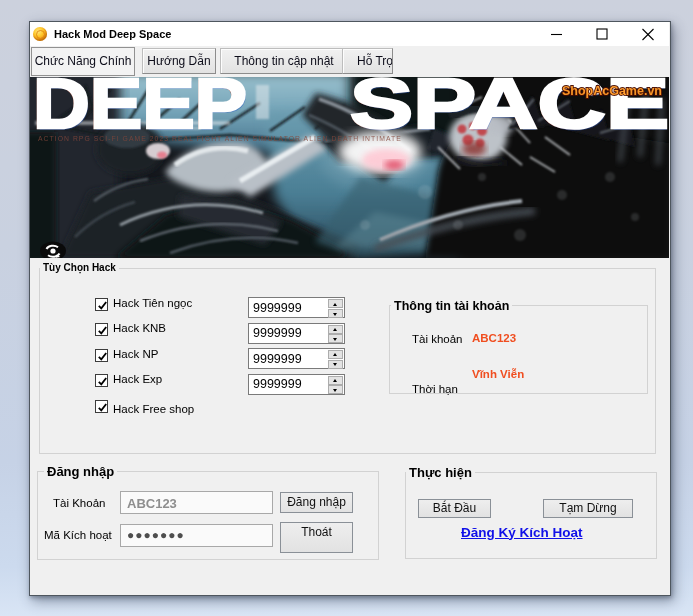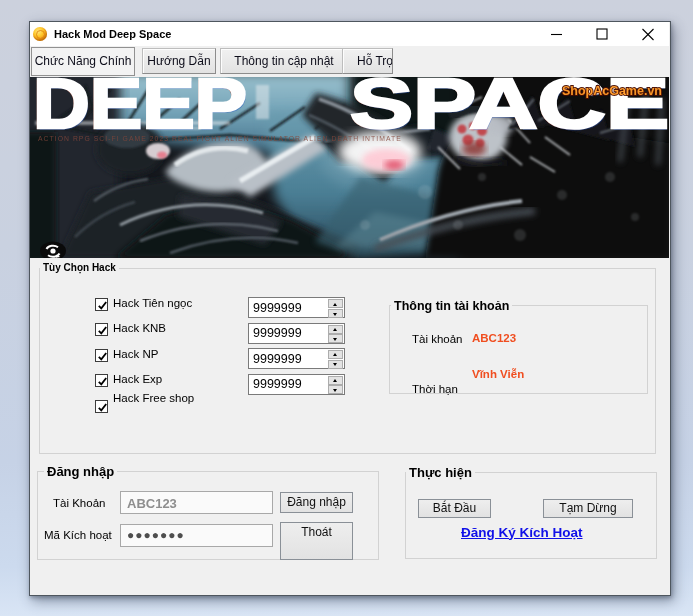--- a/index.html
+++ b/index.html
@@ -282,37 +282,37 @@
     </span>
     <span class="spbtn dn">
       <i class="arr d"></i>
     </span>
   </div>
   <div class="abs cb" style="left:95px;top:399.6px;">
     <svg width="13" height="13" viewBox="0 0 13 13">
       <path d="M2.8 6.8 L5.3 9.4 L10.2 3" stroke="#000" stroke-width="1.8" fill="none"></path>
     </svg>
   </div>
-  <div class="abs cblab" style="left:113px;top:392px;">Hack Free shop</div>
+  <div class="abs cblab" style="left:113px;top:403px;">Hack Free shop</div>
 
   <div class="abs group" style="left:389px;top:305px;width:259px;height:89px;"></div>
   <div class="abs gtitle" style="left:391px;top:299px;font-size:12.5px;">Thông tin tài khoản</div>
   <div class="abs" style="left:412px;top:333px;font-size:11.5px;color:#000;">Tài khoản</div>
   <div class="abs orange" style="left:472px;top:332px;font-size:11.5px;">ABC123</div>
   <div class="abs" style="left:412px;top:357px;font-size:11.5px;color:#000;margin-top:26px;">Thời hạn</div>
   <div class="abs orange" style="left:472px;top:356px;font-size:11.5px;margin-top:12px;">Vĩnh Viễn</div>
 
   <div class="abs group" style="left:37px;top:471px;width:342px;height:89px;"></div>
   <div class="abs gtitle" style="left:44px;top:464px;font-size:13px;">Đăng nhập</div>
   <div class="abs lab12" style="left:53px;top:497px;">Tài Khoản</div>
   <div class="abs tbox" style="left:120px;top:491px;width:153px;height:23px;"></div>
   <div class="abs" style="left:127px;top:496px;font-size:13px;font-weight:bold;color:#8e8e8e;">ABC123</div>
   <div class="abs btn" style="left:280px;top:492px;width:73px;height:21px;line-height:19px;">Đăng nhập</div>
   <div class="abs lab12" style="left:44px;top:529px;">Mã Kích hoạt</div>
   <div class="abs tbox" style="left:120px;top:524px;width:153px;height:23px;"></div>
   <div class="abs" style="left:127px;top:528px;font-size:12px;font-weight:bold;color:#4e4e4e;letter-spacing:1px;">●●●●●●●</div>
-  <div class="abs btn" style="left:280px;top:522px;width:73px;height:38px;line-height:19px;">Thoát</div>
+  <div class="abs btn" style="left:280px;top:522px;width:73px;height:31px;line-height:19px;">Thoát</div>
 
   <div class="abs group" style="left:405px;top:472px;width:252px;height:87px;"></div>
   <div class="abs gtitle" style="left:406px;top:465px;font-size:13px;">Thực hiện</div>
   <div class="abs btn" style="left:418px;top:499px;width:73px;height:19px;line-height:17px;">Bắt Đầu</div>
   <div class="abs btn" style="left:543px;top:499px;width:90px;height:19px;line-height:17px;">Tạm Dừng</div>
   <div class="abs" style="left:461px;top:524.5px;font-size:13.5px;font-weight:bold;color:#1010e8;text-decoration:underline;">Đăng Ký Kích Hoạt</div>
 
 </body></html>

